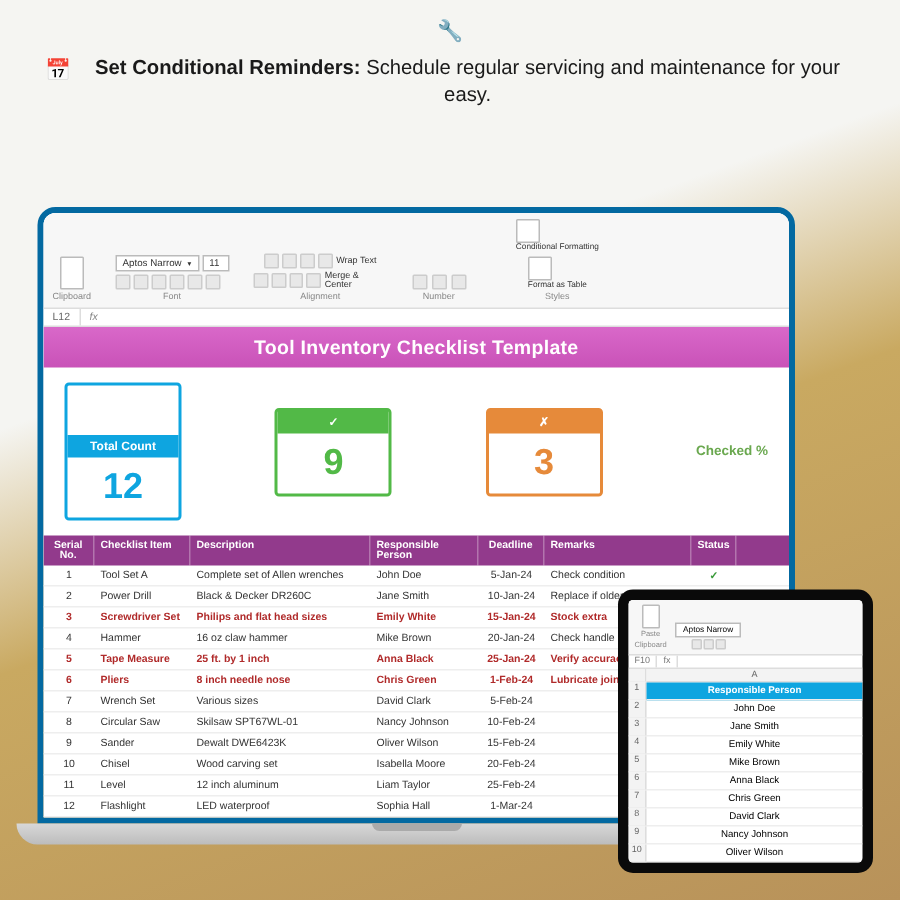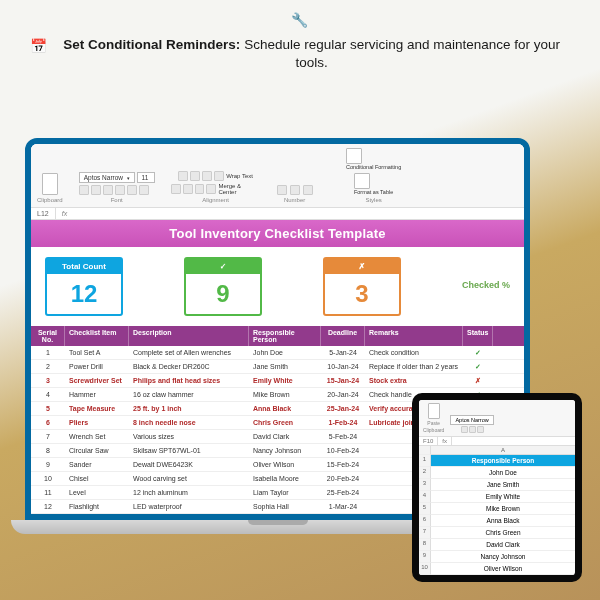--- a/index.html
+++ b/index.html
@@ -10,21 +10,21 @@
     overflow: hidden;
     position: relative;
   }
   .promo { text-align: center; padding: 10px 30px 6px; }
   .promo-line { display: flex; align-items: flex-start; justify-content: center; gap: 6px; margin-bottom: 8px; }
   .promo-icon { font-size: 14px; flex-shrink: 0; margin-top: 2px; }
   .promo-text { font-size: 13.5px; font-weight: 700; color: #1a1a1a; line-height: 1.35; }
   .promo-text .light { font-weight: 400; }
 
   .laptop { position: absolute; left: 25px; top: 138px; width: 505px; }
-  .laptop-screen { background: #0a0a0a; border: 6px solid #0369a1; border-radius: 12px 12px 0 0; overflow: hidden; }
+  .laptop-screen { background: #0a0a0a; border: 4px solid #0369a1; border-radius: 12px 12px 0 0; overflow: hidden; }
   .laptop-base { height: 14px; background: linear-gradient(#d8d8d8, #bcbcbc); border-radius: 0 0 18px 18px; position: relative; margin: 0 -14px; }
   .laptop-base::after { content:''; position:absolute; left:50%; top:0; transform:translateX(-50%); width:60px; height:5px; background:#aaa; border-radius:0 0 6px 6px; }
 
   .excel { background: #fff; font-size: 7px; color: #333; }
   .ribbon { background: #f7f7f7; border-bottom: 1px solid #ddd; padding: 4px 6px; display: flex; gap: 16px; align-items: flex-end; min-height: 48px; }
   .rgroup { display:flex; flex-direction:column; align-items:center; gap:2px; }
   .rgroup-label { font-size:6px; color:#888; }
   .ricons { display:flex; gap:3px; align-items:center; flex-wrap:wrap; max-width:90px; justify-content:center; }
   .ricon { width:10px; height:10px; background:#e8e8e8; border:1px solid #ccc; border-radius:1px; }
   .ricon.big { width:16px; height:22px; background:#fff; border:1px solid #bbb; }
@@ -35,21 +35,21 @@
   .cellref .cell { border-right:1px solid #ddd; padding:2px 6px; font-size:7px; color:#666; }
   .cellref .fx { padding:2px 6px; font-size:7px; color:#888; font-style:italic; }
 
   .sheet { background:#fff; }
   .title-row { background: linear-gradient(#d968c9, #c952b8); color:#fff; text-align:center; padding:6px; font-size:13px; font-weight:600; letter-spacing:0.2px; }
 
   .stats { display:flex; gap:18px; padding:10px 14px; align-items:center; justify-content:space-between; }
   .stat { flex:0 0 auto; border:2px solid; border-radius:3px; text-align:center; width:78px; }
   .stat .hdr { color:#fff; font-size:8px; font-weight:700; padding:3px; }
   .stat .val { font-size:24px; font-weight:800; padding:6px 4px; }
-  .stat.blue { border-color:#0ea5e0; } .stat.blue .hdr{background:#0ea5e0;} .stat.blue .val{color:#0ea5e0;}
+  .stat.blue { border-color:#0ea5e0; } .stat.blue .hdr{background:#0ea5e0;margin-top:33px;} .stat.blue .val{color:#0ea5e0;}
   .stat.green { border-color:#52b947; } .stat.green .hdr{background:#52b947;color:#fff;} .stat.green .val{color:#52b947;}
   .stat.orange { border-color:#e68a3a; } .stat.orange .hdr{background:#e68a3a;color:#fff;} .stat.orange .val{color:#e68a3a;}
   .pct-wrap { flex:0 0 auto; text-align:left; }
   .pct-label { color:#6aa84f; font-size:9px; font-weight:700; margin-bottom:3px; }
   .pct-bar { width:88px; height:28px; border:1px solid #7aa85f; position:relative; background:#fff; }
   .pct-fill { position:absolute; left:0; top:0; bottom:0; background:#9fcf7f; }
   .pct-val { position:absolute; left:50%; top:50%; transform:translate(-50%,-50%); font-size:11px; font-weight:700; color:#333; }
 
   .thead { display:flex; background:#923a8c; color:#fff; font-size:7px; font-weight:700; }
   .thead div { padding:3px 4px; border-right:1px solid rgba(255,255,255,0.3); }
@@ -76,21 +76,21 @@
 <body>
 
 <div class="promo">
   <div class="promo-line">
     <span class="promo-icon">🔧</span>
   </div>
   <div class="promo-line">
     <span class="promo-icon">📅</span>
     <span class="promo-text">
       <span>Set Conditional Reminders:</span>
-      <span class="light">Schedule regular servicing and maintenance for your tools.</span>
+      <span class="light">Schedule regular servicing and maintenance for your easy.</span>
     </span>
   </div>
 </div>
 
 <div class="laptop">
   <div class="laptop-screen">
     <div class="excel">
 
       <div class="ribbon">
         <div class="rgroup">

